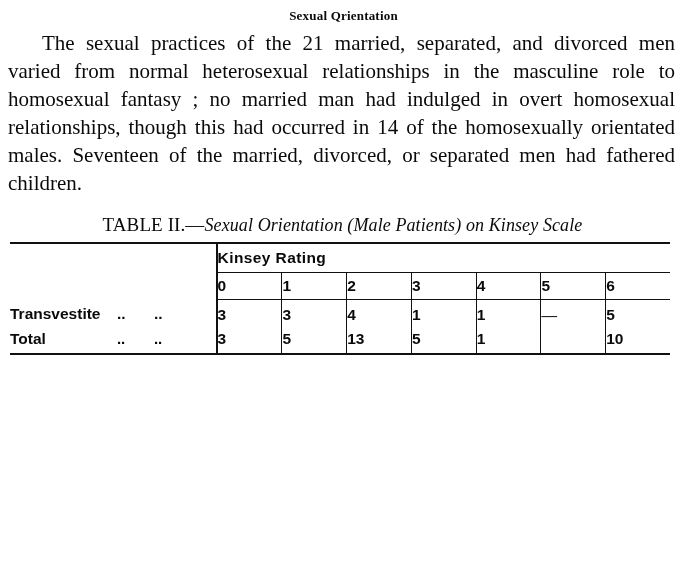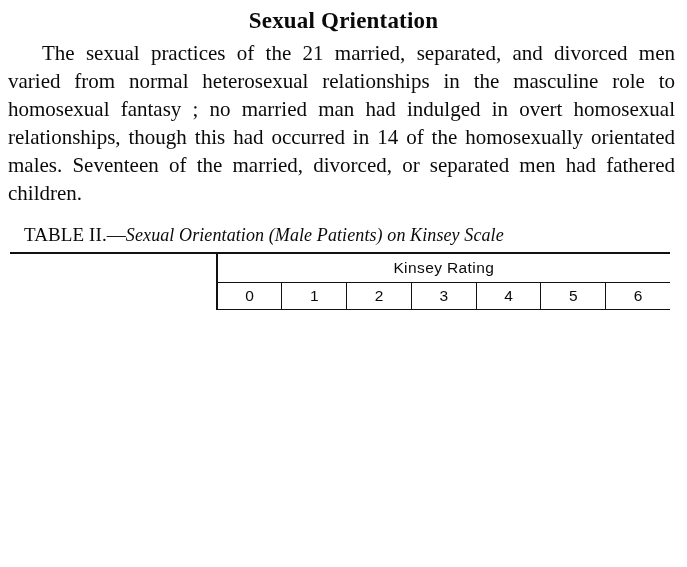--- a/index.html
+++ b/index.html
@@ -17,59 +17,60 @@
   .page {
     position: relative;
     width: 687px;
     height: 567px;
     padding: 0;
     box-sizing: border-box;
   }
   .section-title {
     text-align: center;
     font-weight: bold;
-    font-size: 23px;
+    font-size: 13px;
     letter-spacing: 0.2px;
     margin: 8px 0 6px 0;
     font-family: "Liberation Serif", "DejaVu Serif", serif;
   }
   .body-text {
     font-size: 21px;
     line-height: 1.33;
     text-align: justify;
     text-justify: inter-word;
     margin: 0 12px 0 8px;
     text-indent: 34px;
     word-spacing: 1px;
   }
   .body-text.p2 {
     margin-top: 14px;
   }
   .table-caption {
     font-size: 18px;
-    margin: 16px 8px 6px 24px;
+    margin: 16px 8px 6px 6px;
     font-style: italic;
     letter-spacing: 0.1px;
+    text-align: center;
   }
   .table-caption .smallcaps {
     font-style: normal;
     font-variant: small-caps;
     font-size: 19px;
   }
   table.kinsey {
     border-collapse: collapse;
     width: 660px;
     margin: 0 0 0 10px;
     font-family: "Liberation Sans", sans-serif;
     font-size: 15px;
   }
   table.kinsey td, table.kinsey th {
     padding: 0;
-    font-weight: normal;
-    text-align: center;
+    font-weight: bold;
+    text-align: left;
     vertical-align: middle;
   }
   .rule-top {
     border-top: 2px solid #111;
   }
   .rule-bottom {
     border-bottom: 2px solid #111;
   }
   .thin-bottom {
     border-bottom: 1px solid #111;
@@ -142,18 +143,42 @@
       <td></td>
       <td class="thin-bottom vline-heavy rating-num" style="width:62px;">0</td>
       <td class="thin-bottom vline rating-num" style="width:62px;">1</td>
       <td class="thin-bottom vline rating-num" style="width:62px;">2</td>
       <td class="thin-bottom vline rating-num" style="width:62px;">3</td>
       <td class="thin-bottom vline rating-num" style="width:62px;">4</td>
       <td class="thin-bottom vline rating-num" style="width:62px;">5</td>
       <td class="thin-bottom vline rating-num" style="width:62px;">6</td>
     </tr>
 
+    <tr>
+      <td class="label-cell data-cell" style="padding-top:6px !important;">Transvestite</td>
+      <td class="data-cell" style="padding-top:6px !important;">..</td>
+      <td class="data-cell" style="padding-top:6px !important;">..</td>
+      <td class="data-cell vline-heavy" style="padding-top:6px !important;">3</td>
+      <td class="data-cell vline" style="padding-top:6px !important;">3</td>
+      <td class="data-cell vline" style="padding-top:6px !important;">4</td>
+      <td class="data-cell vline" style="padding-top:6px !important;">1</td>
+      <td class="data-cell vline" style="padding-top:6px !important;">1</td>
+      <td class="data-cell vline dash" style="padding-top:6px !important;">—</td>
+      <td class="data-cell vline" style="padding-top:6px !important;">5</td>
+    </tr>
 
 
+    <tr class="total-row">
+      <td class="total-label rule-bottom">Total</td>
+      <td class="rule-bottom">..</td>
+      <td class="rule-bottom">..</td>
+      <td class="rule-bottom vline-heavy rating-num">3</td>
+      <td class="rule-bottom vline rating-num">5</td>
+      <td class="rule-bottom vline rating-num">13</td>
+      <td class="rule-bottom vline rating-num">5</td>
+      <td class="rule-bottom vline rating-num">1</td>
+      <td class="rule-bottom vline rating-num"></td>
+      <td class="rule-bottom vline rating-num">10</td>
+    </tr>
   </tbody>
     </table>
 
 </div>
 
 </body></html>

